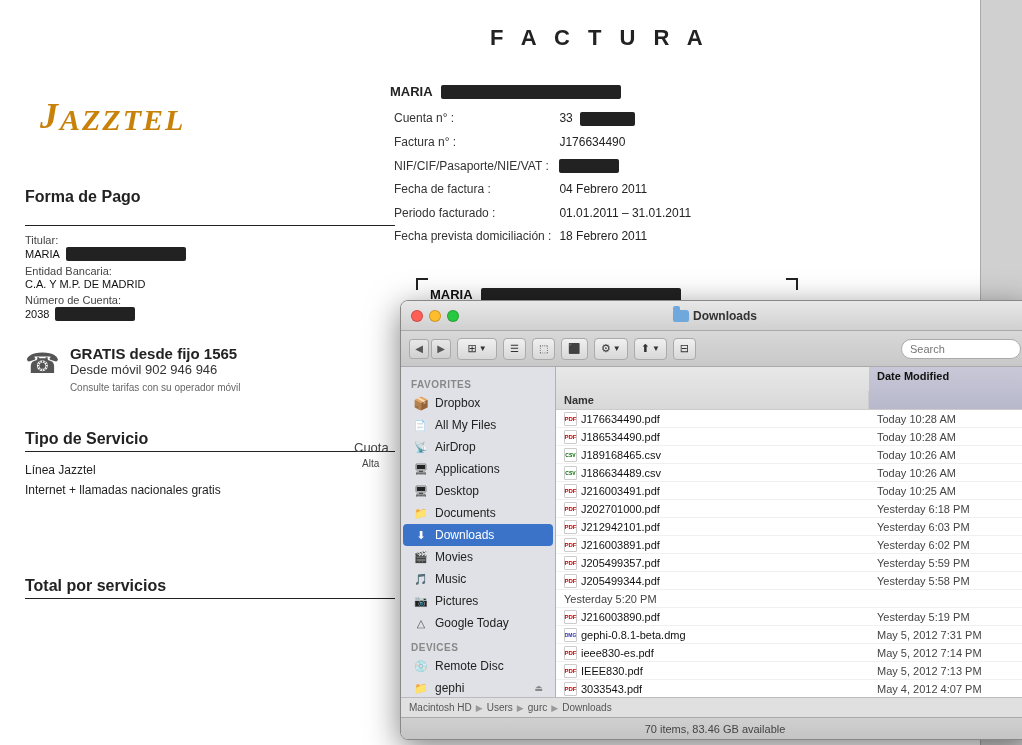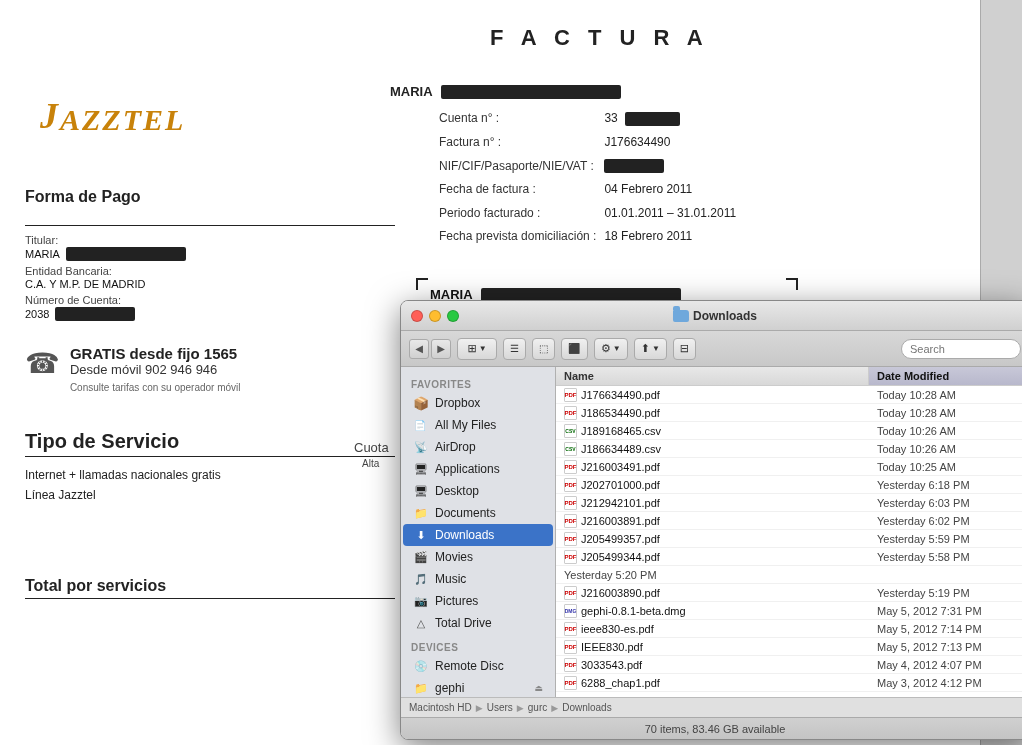--- a/index.html
+++ b/index.html
@@ -58,21 +58,21 @@
 
     
     .invoice-info {
       position: absolute;
       top: 80px;
       left: 390px;
       font-size: 12px;
       color: #222;
       line-height: 1.8;
     }
-    .invoice-info table { border-collapse: collapse; margin-left: 45px; }
+    .invoice-info table { border-collapse: collapse; }
     .invoice-info td { padding: 1px 4px; vertical-align: top; }
     .invoice-info td:first-child { color: #333; }
 
     
     .redacted {
       display: inline-block;
       background: #222;
       height: 14px;
       border-radius: 2px;
       vertical-align: middle;
@@ -133,21 +133,21 @@
     }
 
     
     .tipo-servicio {
       position: absolute;
       top: 430px;
       left: 25px;
       width: 370px;
     }
     .tipo-servicio h2 {
-      font-size: 20px;
+      font-size: 16px;
       font-weight: bold;
       color: #222;
       border-bottom: 1.5px solid #222;
       padding-bottom: 3px;
       margin-bottom: 8px;
     }
     .tipo-servicio p {
       font-size: 12px;
       color: #222;
       line-height: 1.7;
@@ -359,20 +359,21 @@
       font-weight: bold;
       color: #333;
       position: sticky;
       top: 0;
       z-index: 10;
     }
     .filelist-header .col-name {
       flex: 1;
       padding: 3px 8px;
       border-right: 1px solid #ccc;
+      margin-top: 24px;
     }
     .filelist-header .col-date {
       width: 160px;
       padding: 3px 8px;
       background: linear-gradient(to bottom, #c8c8d8, #b8b8cc);
       color: #111;
     }
     .file-row {
       display: flex;
       align-items: center;
@@ -548,22 +549,22 @@
   <div class="phone-icon">☎</div>
   <div class="phone-text">
     <h3>GRATIS desde fijo 1565</h3>
     <p>Desde móvil 902 946 946</p>
     <small>Consulte tarifas con su operador móvil</small>
   </div>
 </div>
 
 <div class="tipo-servicio">
   <h2>Tipo de Servicio</h2>
+  <p>Línea Jazztel</p>
   <p>Internet + llamadas nacionales gratis</p>
-  <p>Línea Jazztel</p>
 </div>
 
 <div class="cuota-label">Cuota</div>
 <div class="alta-label">Alta</div>
 
 <div class="total-servicios">
   <h2>Total por servicios</h2>
 </div>
 
 <div class="corner-tl"></div>
@@ -660,21 +661,21 @@
       <div class="sidebar-item">
         <div class="si-icon" style="font-size:11px;">🎵</div>
         <span>Music</span>
       </div>
       <div class="sidebar-item">
         <div class="si-icon" style="font-size:11px;">📷</div>
         <span>Pictures</span>
       </div>
       <div class="sidebar-item">
         <div class="si-icon" style="font-size:11px; color:#555;">△</div>
-        <span>Total Drive</span>
+        <span>Google Today</span>
       </div>
 
       <div class="sidebar-section-label">DEVICES</div>
 
       <div class="sidebar-item">
         <div class="si-icon" style="font-size:11px;">💿</div>
         <span>Remote Disc</span>
       </div>
       <div class="sidebar-item">
         <div class="si-icon" style="font-size:11px;">📁</div>

